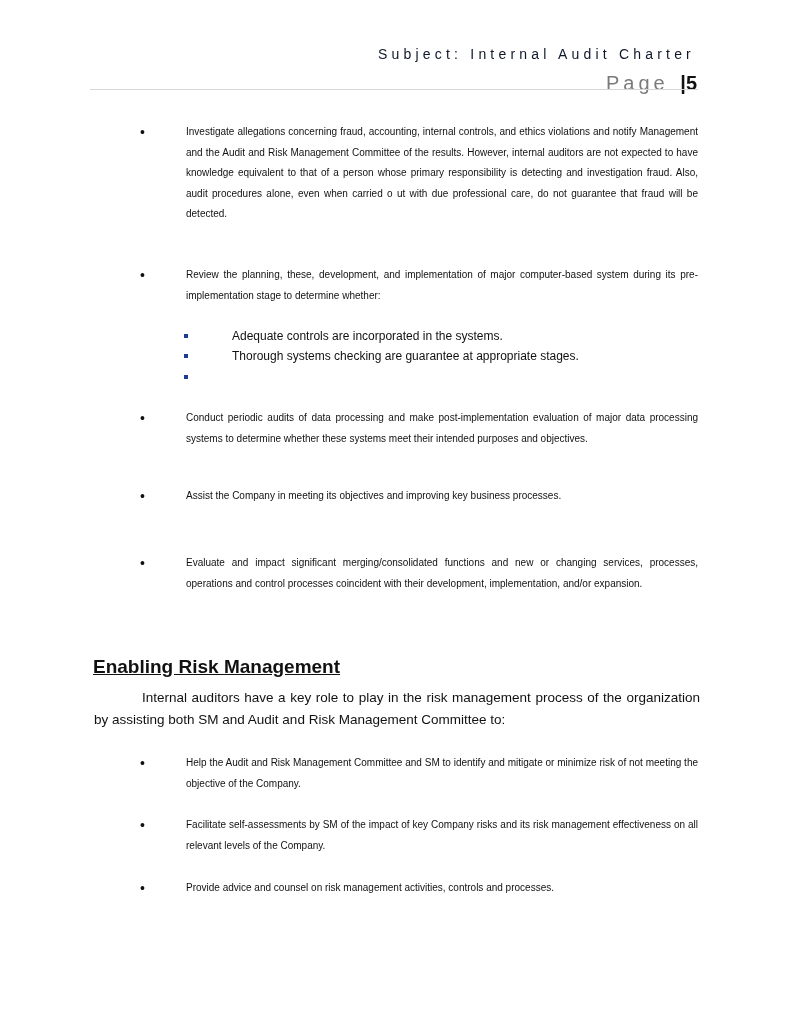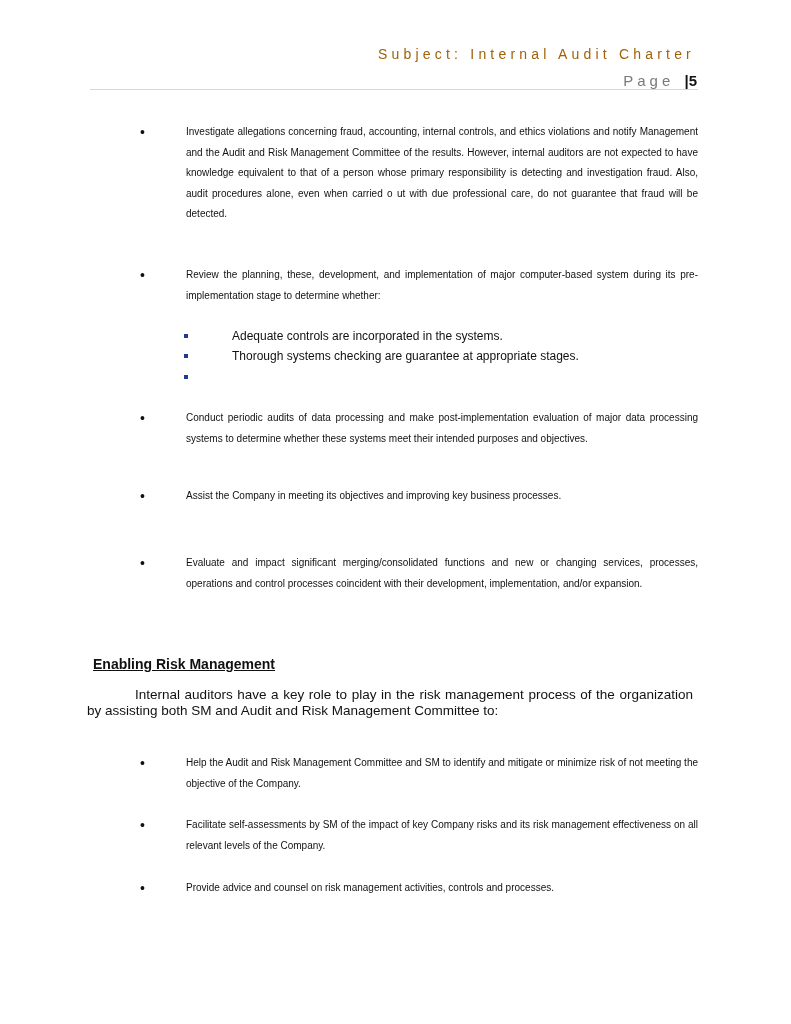--- a/index.html
+++ b/index.html
@@ -1,35 +1,35 @@
 <!DOCTYPE html>
 <html><head>
   <meta charset="utf-8">
   <style>
     html, body { margin: 0; padding: 0; background: #ffffff; }
     body { width: 791px; height: 1024px; position: relative; overflow: hidden;
            font-family: "Liberation Sans", sans-serif; color: #111; }
     .header-subject { position: absolute; right: 96px; top: 46px; font-size: 14px;
-           letter-spacing: 4.2px; color: #a16207; }
-    .header-page { position: absolute; right: 94px; top: 72px; font-size: 15px;
+           letter-spacing: 4.2px; color: #0f172a; }
+    .header-page { position: absolute; right: 94px; top: 72px; font-size: 20px;
            letter-spacing: 4px; color: #7a7a7a; }
     .header-page .sep { color: #111; font-weight: bold; letter-spacing: 0; margin-left: 2px; }
     .header-page .num { color: #111; font-weight: bold; letter-spacing: 0; }
     .header-rule { position: absolute; left: 90px; top: 89px; width: 608px; height: 0;
            border-top: 1px solid #d6d6d6; }
     .bullet { position: absolute; left: 140px; width: 560px; }
     .bullet .dot { position: absolute; left: 0; top: 0; font-size: 14px; line-height: 21px; }
     .bullet .text { margin-left: 46px; font-size: 10px; line-height: 20.6px; text-align: justify; width: 512px; }
     .sub { position: absolute; left: 184px; font-size: 12px; line-height: 20.6px; }
     .sub .sq { position: absolute; left: 0; top: 8px; width: 4px; height: 4px; background: #1f3a93; }
     .sub .stext { margin-left: 48px; white-space: nowrap; }
-    .section-heading { position: absolute; left: 93px; top: 656px; font-size: 14px;
+    .section-heading { position: absolute; left: 93px; top: 656px; font-size: 19px;
            font-weight: bold; text-decoration: underline; }
-    .intro { position: absolute; left: 87px; top: 687px; width: 606px; font-size: 13.5px;
-           line-height: 16px; text-align: justify; text-indent: 48px; }
+    .intro { position: absolute; left: 94px; top: 687px; width: 606px; font-size: 13.5px;
+           line-height: 22px; text-align: justify; text-indent: 48px; }
   </style>
 </head>
 <body>
 
 <div>
   <div class="header-subject">Subject: Internal Audit Charter</div>
   <div class="header-page">
     <span>Page</span>
     <span class="sep">|</span><span class="num">5</span>
   </div>

